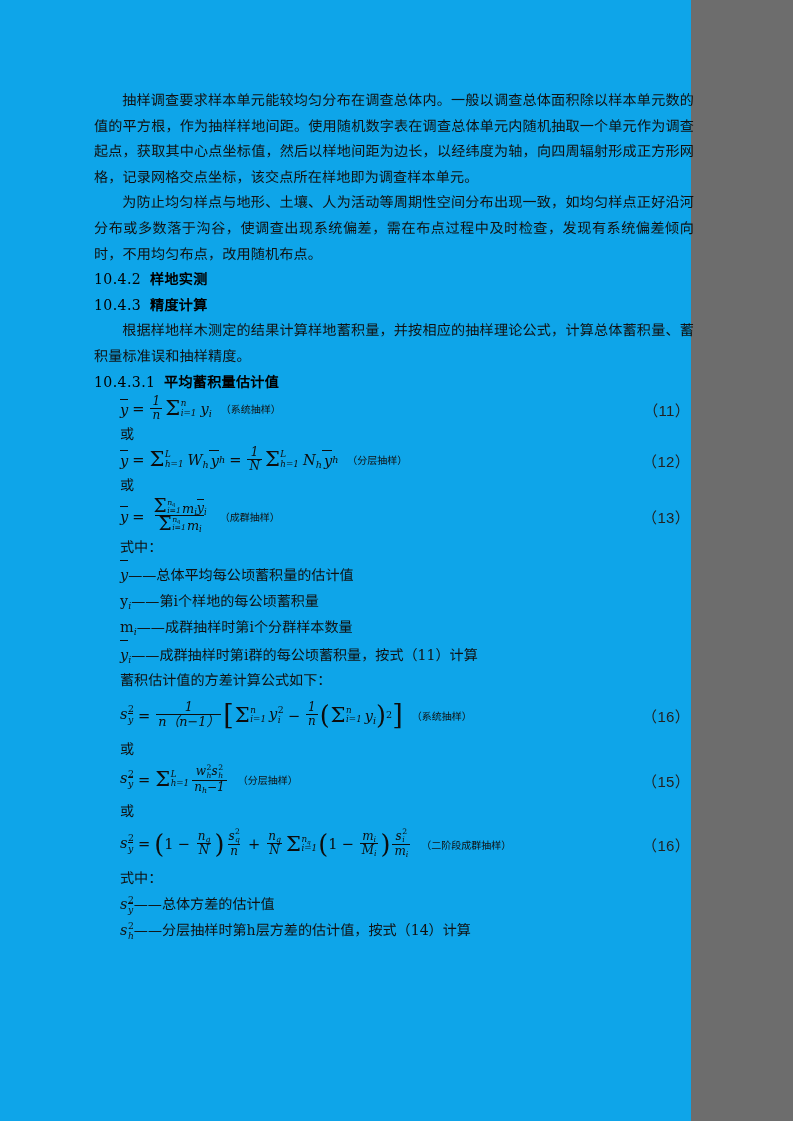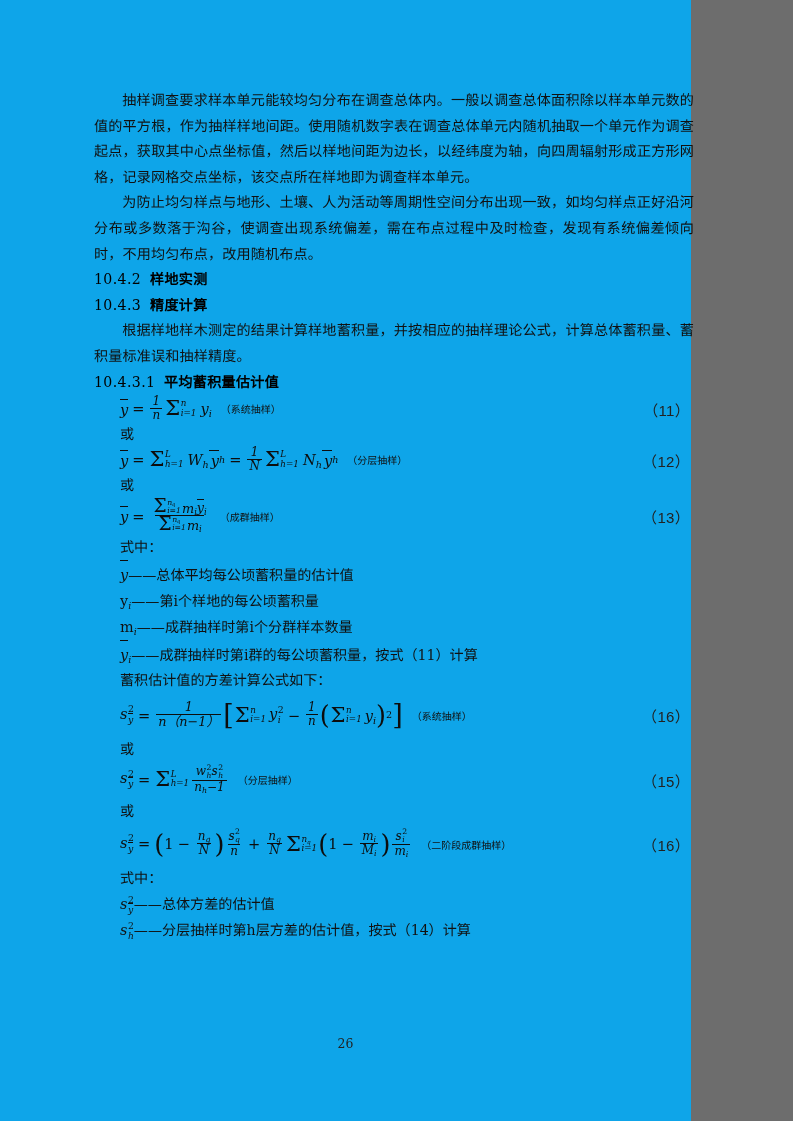--- a/index.html
+++ b/index.html
@@ -515,14 +515,13 @@
         <span class="sym">s<span class="subsup">
               <span class="t">2</span>
               <span>h</span>
             </span></span><span>——分层抽样时第h层方差的估计值，按式（14）计算</span>
       </div>
 
     </div>
 
   </div>
 
-  <div class="pageno">26</div>
 </div>
 
 </body></html>

